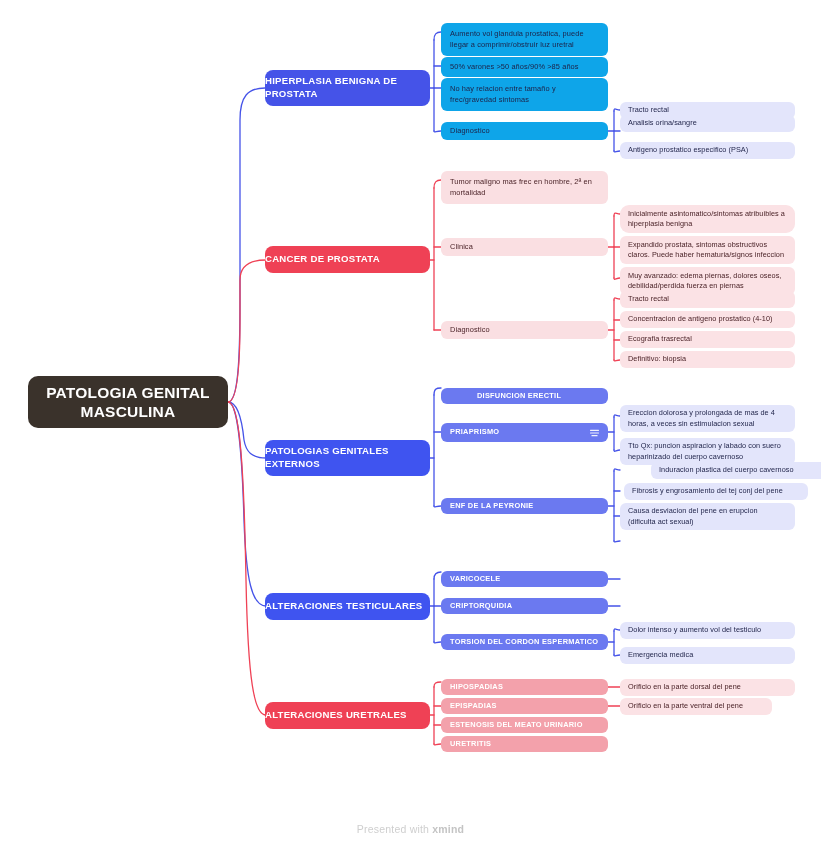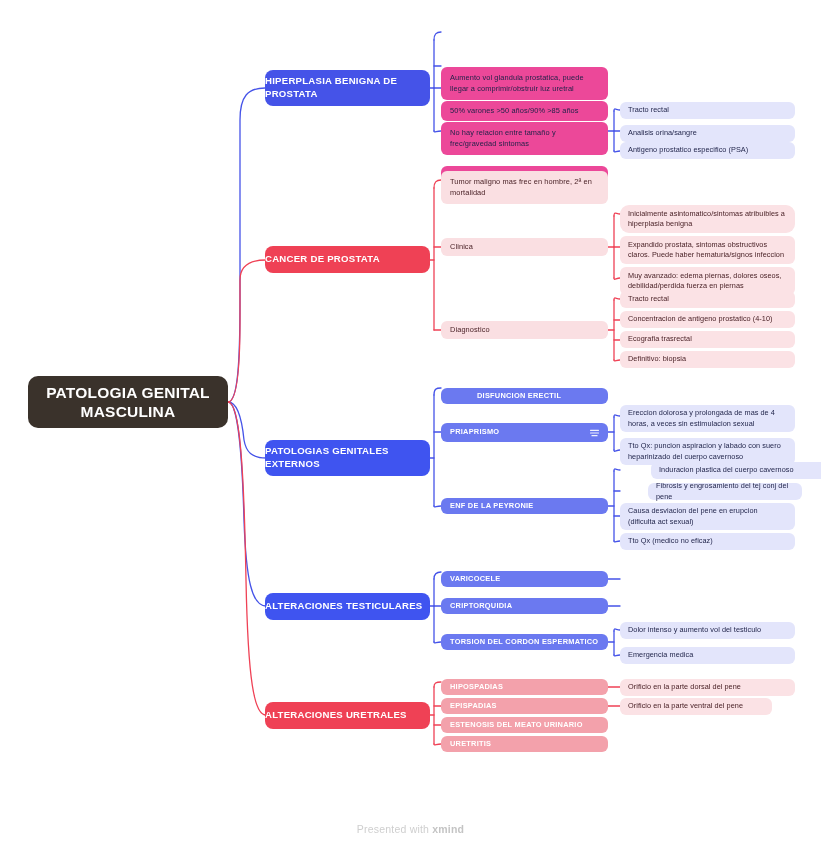--- a/index.html
+++ b/index.html
@@ -73,21 +73,21 @@
   
   .sub {
     padding: 5px 9px;
     border-radius: 6px;
   }
   .sub .txt {
     font-size: 7.4px;
     line-height: 1.38;
     letter-spacing: .1px;
   }
-  .sub.lav       { background: #ec4899; margin-top: 44px; }
+  .sub.lav       { background: #0ea5e9; }
   .sub.lav .txt  { color: #1d2147; }
   .sub.pnk       { background: #fadfe2; }
   .sub.pnk .txt  { color: #4a2227; }
 
   
   .sub.solidblue      { background: #6b79f0; }
   .sub.solidblue .txt { color: #ffffff; font-weight: bold; font-size: 7.4px; letter-spacing: .25px;}
   .sub.solidpink      { background: #f3a1ab; }
   .sub.solidpink .txt { color: #ffffff; font-weight: bold; font-size: 7.4px; letter-spacing: .25px;}
 
@@ -250,21 +250,21 @@
   <div class="node sub lav" style="left:441px; top:78px; width:167px; height:33px;">
     <span class="txt">No hay relacion entre tamaño y frec/gravedad sintomas</span>
   </div>
   <div class="node sub lav" style="left:441px; top:122px; width:167px; height:18px;">
     <span class="txt">Diagnostico</span>
   </div>
 
   <div class="node leaf lav" style="left:620px; top:102px; width:175px; height:17px;">
     <span class="txt">Tracto rectal</span>
   </div>
-  <div class="node leaf lav" style="left:620px; top:125px; width:175px; height:17px;">
+  <div class="node leaf lav" style="left:620px; top:115px; width:175px; height:17px;">
     <span class="txt">Analisis orina/sangre</span>
   </div>
   <div class="node leaf lav" style="left:620px; top:142px; width:175px; height:17px;">
     <span class="txt">Antigeno prostatico especifico (PSA)</span>
   </div>
 
   <div class="node branch red" style="left:265px; top:246px; width:165px; height:27px;">
     <span class="txt">CANCER DE PROSTATA</span>
   </div>
 
@@ -325,29 +325,26 @@
   <div class="node leaf lav" style="left:620px; top:405px; width:175px; height:27px;">
     <span class="txt">Ereccion dolorosa y prolongada de mas de 4 horas, a veces sin estimulacion sexual</span>
   </div>
   <div class="node leaf lav" style="left:620px; top:438px; width:175px; height:27px;">
     <span class="txt">Tto Qx: puncion aspiracion y labado con suero heparinizado del cuerpo cavernoso</span>
   </div>
 
   <div class="node leaf lav" style="left:628px; top:462px; width:175px; height:17px;margin-left:23px;">
     <span class="txt">Induracion plastica del cuerpo cavernoso</span>
   </div>
-  <div class="node leaf lav" style="left:648px; top:483px; width:154px; height:17px;">
+  <div class="node leaf lav" style="left:624px; top:483px; width:184px; height:17px;">
     <span class="txt">Fibrosis y engrosamiento del tej conj del pene</span>
   </div>
   <div class="node leaf lav" style="left:620px; top:503px; width:175px; height:27px;">
     <span class="txt">Causa desviacion del pene en erupcion (dificulta act sexual)</span>
   </div>
-  <div class="node leaf lav" style="left:620px; top:533px; width:175px; height:17px;">
-    <span class="txt">Tto Qx (medico no eficaz)</span>
-  </div>
 
   <div class="node branch blue2" style="left:265px; top:593px; width:165px; height:27px;">
     <span class="txt">ALTERACIONES TESTICULARES</span>
   </div>
 
   <div class="node sub solidblue" style="left:441px; top:571px; width:167px; height:16px;">
     <span class="txt">VARICOCELE</span>
   </div>
   <div class="node sub solidblue" style="left:441px; top:598px; width:167px; height:16px;">
     <span class="txt">CRIPTORQUIDIA</span>

